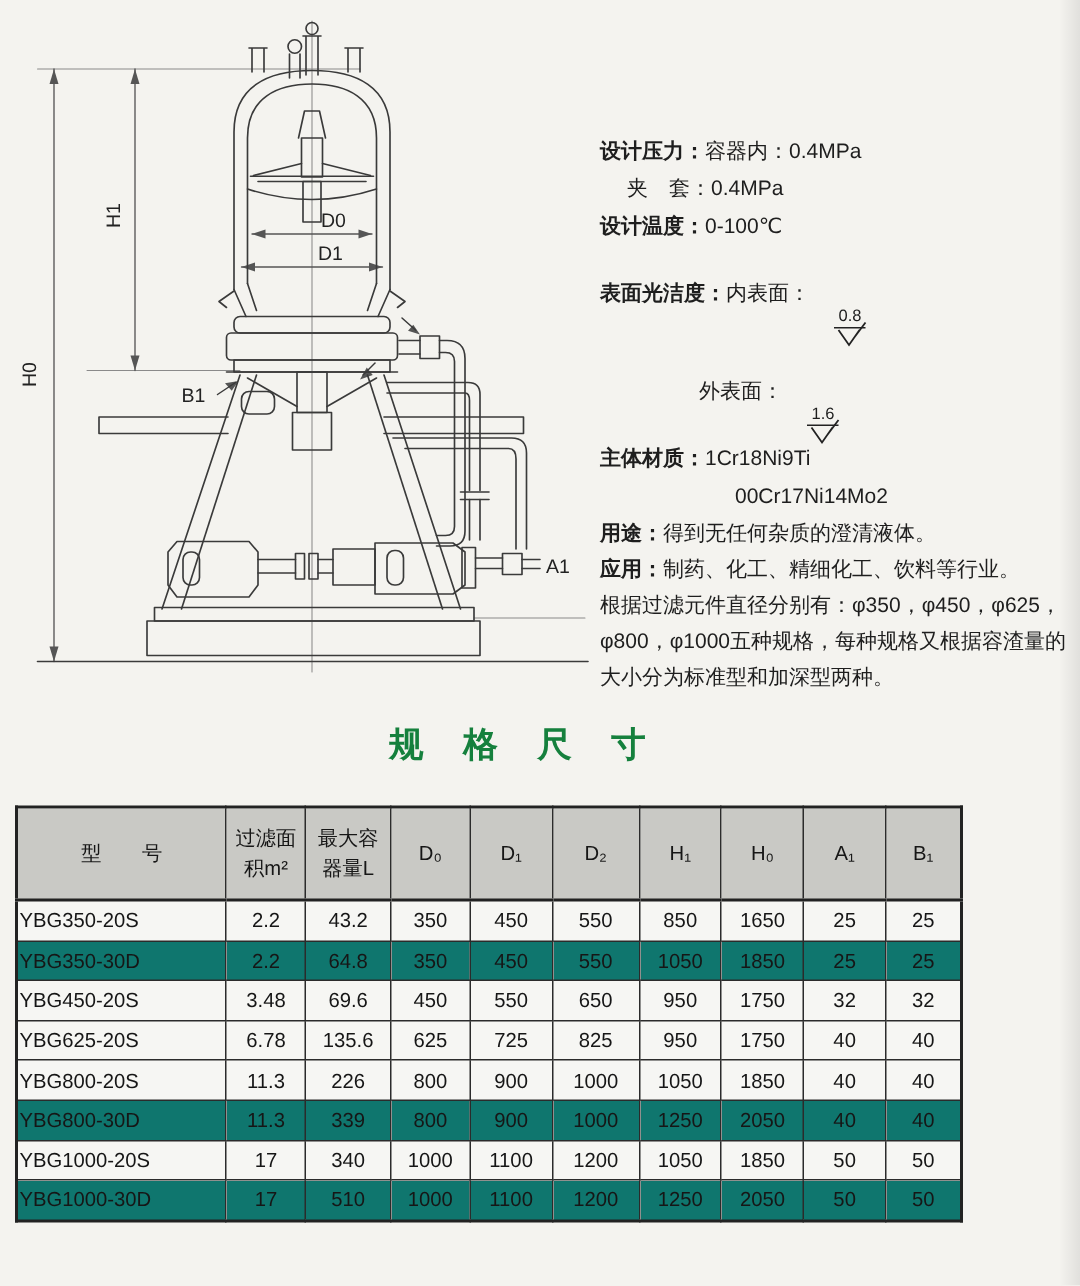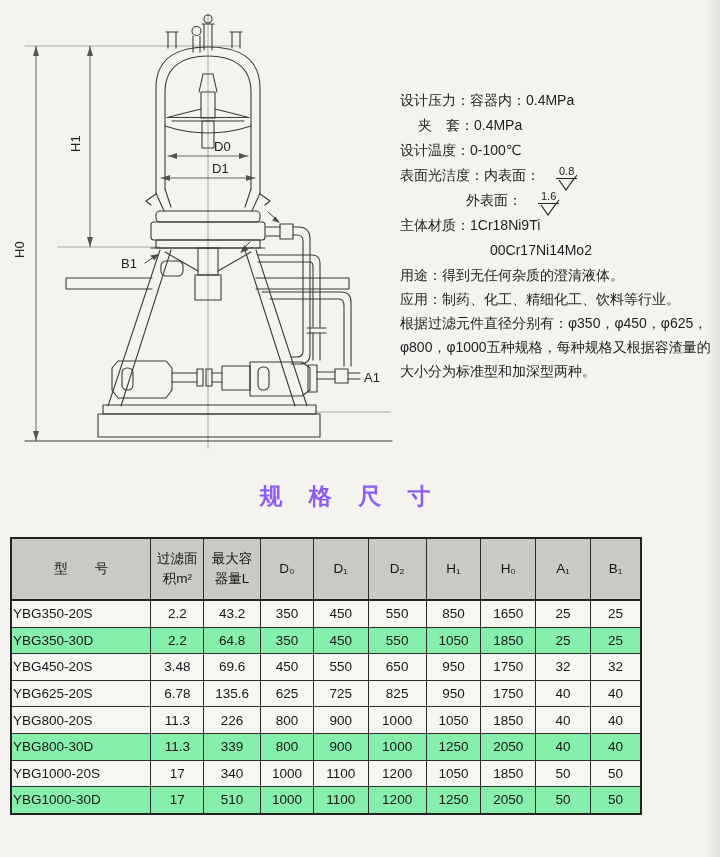--- a/index.html
+++ b/index.html
@@ -13,44 +13,44 @@
     background:linear-gradient(to right,rgba(0,0,0,0),rgba(0,0,0,0.08));pointer-events:none;}
 
   
   #diagram{position:absolute;left:0;top:0;width:400px;height:470px;}
   #diagram svg{width:100%;height:100%;}
   #diagram text{font-family:"Liberation Sans","DejaVu Sans",sans-serif;font-size:13px;fill:#222;}
 
   
   #specs{position:absolute;left:400px;top:88px;width:322px;font-size:14px;line-height:25px;}
   .spec-line{display:flex;align-items:center;white-space:nowrap;}
-  .spec-label{font-weight:normal;flex:none;}
+  .spec-label{font-weight:bold;flex:none;}
   .spec-value{flex:none;}
   .ind-jacket{padding-left:18px;}
   .ind-outer{padding-left:66px;}
   .ind-mat{padding-left:90px;}
   .spec-para{display:flex;line-height:24px;}
   .spec-para .spec-label{flex:none;}
   .para-value{flex:1;}
   .finish{display:inline-flex;flex-direction:column;align-items:center;margin-left:16px;transform:translateY(3px);}
-  .fnum{font-size:11px;line-height:11px;border-bottom:1px solid #222;padding:0 3px 1px 3px;}
+  .fnum{font-size:11px;line-height:11px;border-bottom:1px solid #222;padding:0 3px 1px 3px;margin-top:40px;}
 
   
   #section-title{position:absolute;left:0;top:481px;width:700px;text-align:center;
-    font-size:23px;font-weight:bold;letter-spacing:10px;color:#8b5cf6;}
+    font-size:23px;font-weight:bold;letter-spacing:10px;color:#15803d;}
 
   
   #spec-table-wrap{position:absolute;left:10px;top:537px;width:632px;}
   table{border-collapse:collapse;width:100%;table-layout:fixed;
     font-size:13.5px;color:#161616;background:#f6f6f3;}
   th,td{border:1px solid #2b2b2b;text-align:center;padding:0;overflow:hidden;}
   thead th{height:56px;background:#c9c9c5;font-weight:normal;line-height:1.45;
     font-size:13.5px;padding:2px 3px;}
   tbody td{height:25.6px;}
-  tbody tr.alt td{background:#86efac;}
+  tbody tr.alt td{background:#0f766e;}
   td.model{text-align:left;padding-left:1px;}
   table{border:2px solid #222;}
   thead th{border-bottom:2px solid #222;}
 </style>
 </head>
 <body>
 
 <div id="diagram">
   <svg viewBox="0 0 400 470">
     <g fill="none" stroke="#3a3a3a" stroke-width="1.1" stroke-linejoin="round" stroke-linecap="round">

